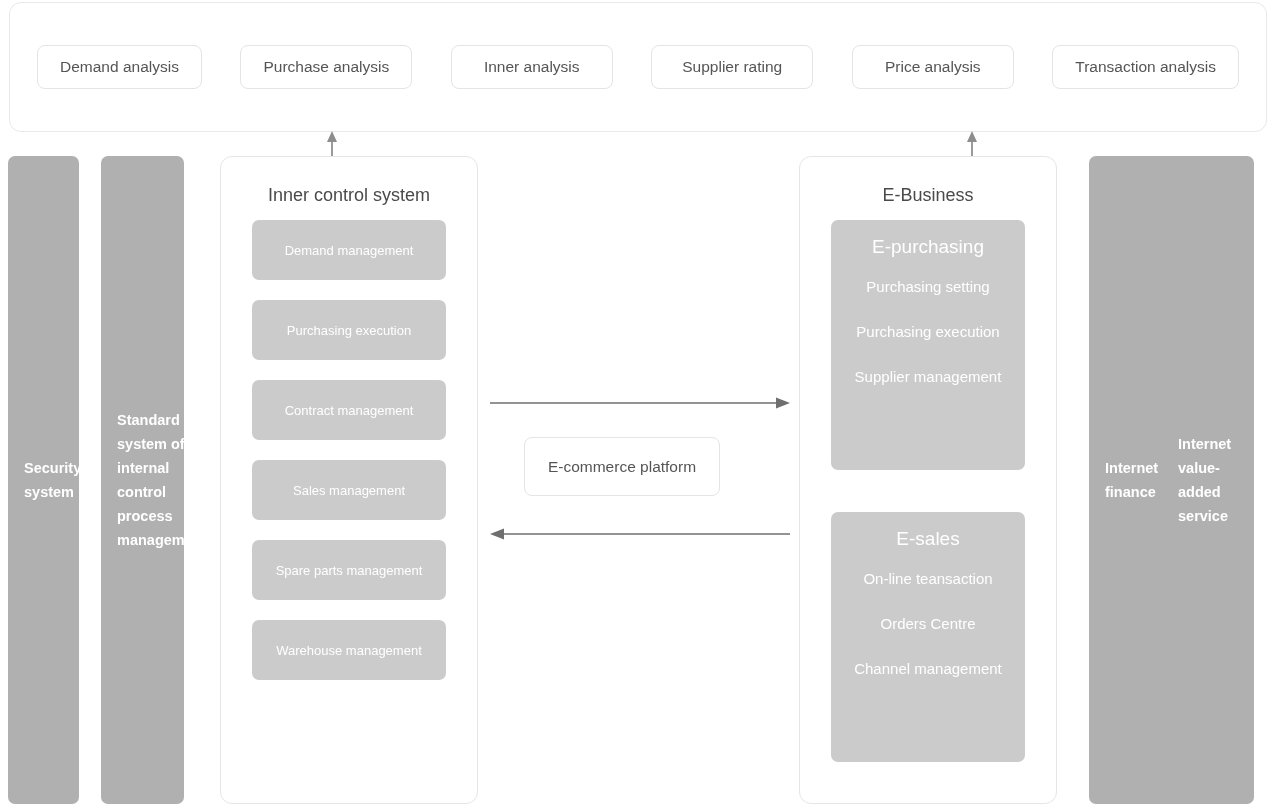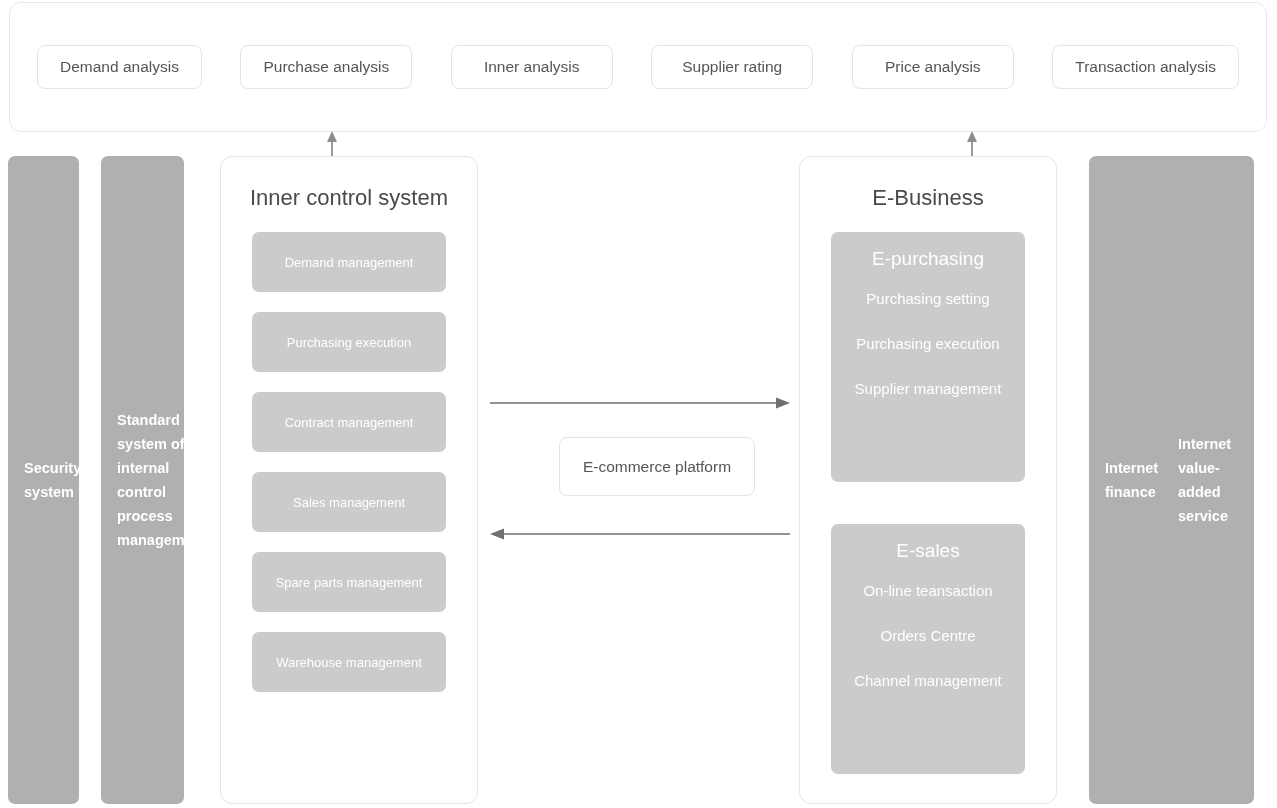--- a/index.html
+++ b/index.html
@@ -89,23 +89,23 @@
     position: absolute;
     top: 156px;
     box-sizing: border-box;
     border: 1px solid #e6e6e6;
     border-radius: 12px;
     background: #ffffff;
   }
   .panel-title {
     text-align: center;
     color: #4a4a4a;
-    font-size: 22px;
+    font-size: 18px;
     margin-top: 28px;
-    margin-bottom: 21px;
+    margin-bottom: 14px;
   }
 
   
   .module-list {
     padding: 0 31px;
   }
   .module-item {
     height: 60px;
     border-radius: 7px;
     background: #cbcbcb;
@@ -141,21 +141,21 @@
 
   
   .h-arrow {
     position: absolute;
     height: 14px;
   }
   .h-arrow svg { display: block; }
 
   .platform-card {
     position: absolute;
-    left: 559px;
+    left: 524px;
     top: 437px;
     width: 196px;
     height: 59px;
     box-sizing: border-box;
     border: 1px solid #e4e4e4;
     border-radius: 8px;
     background: #ffffff;
     display: flex;
     align-items: center;
     justify-content: center;

